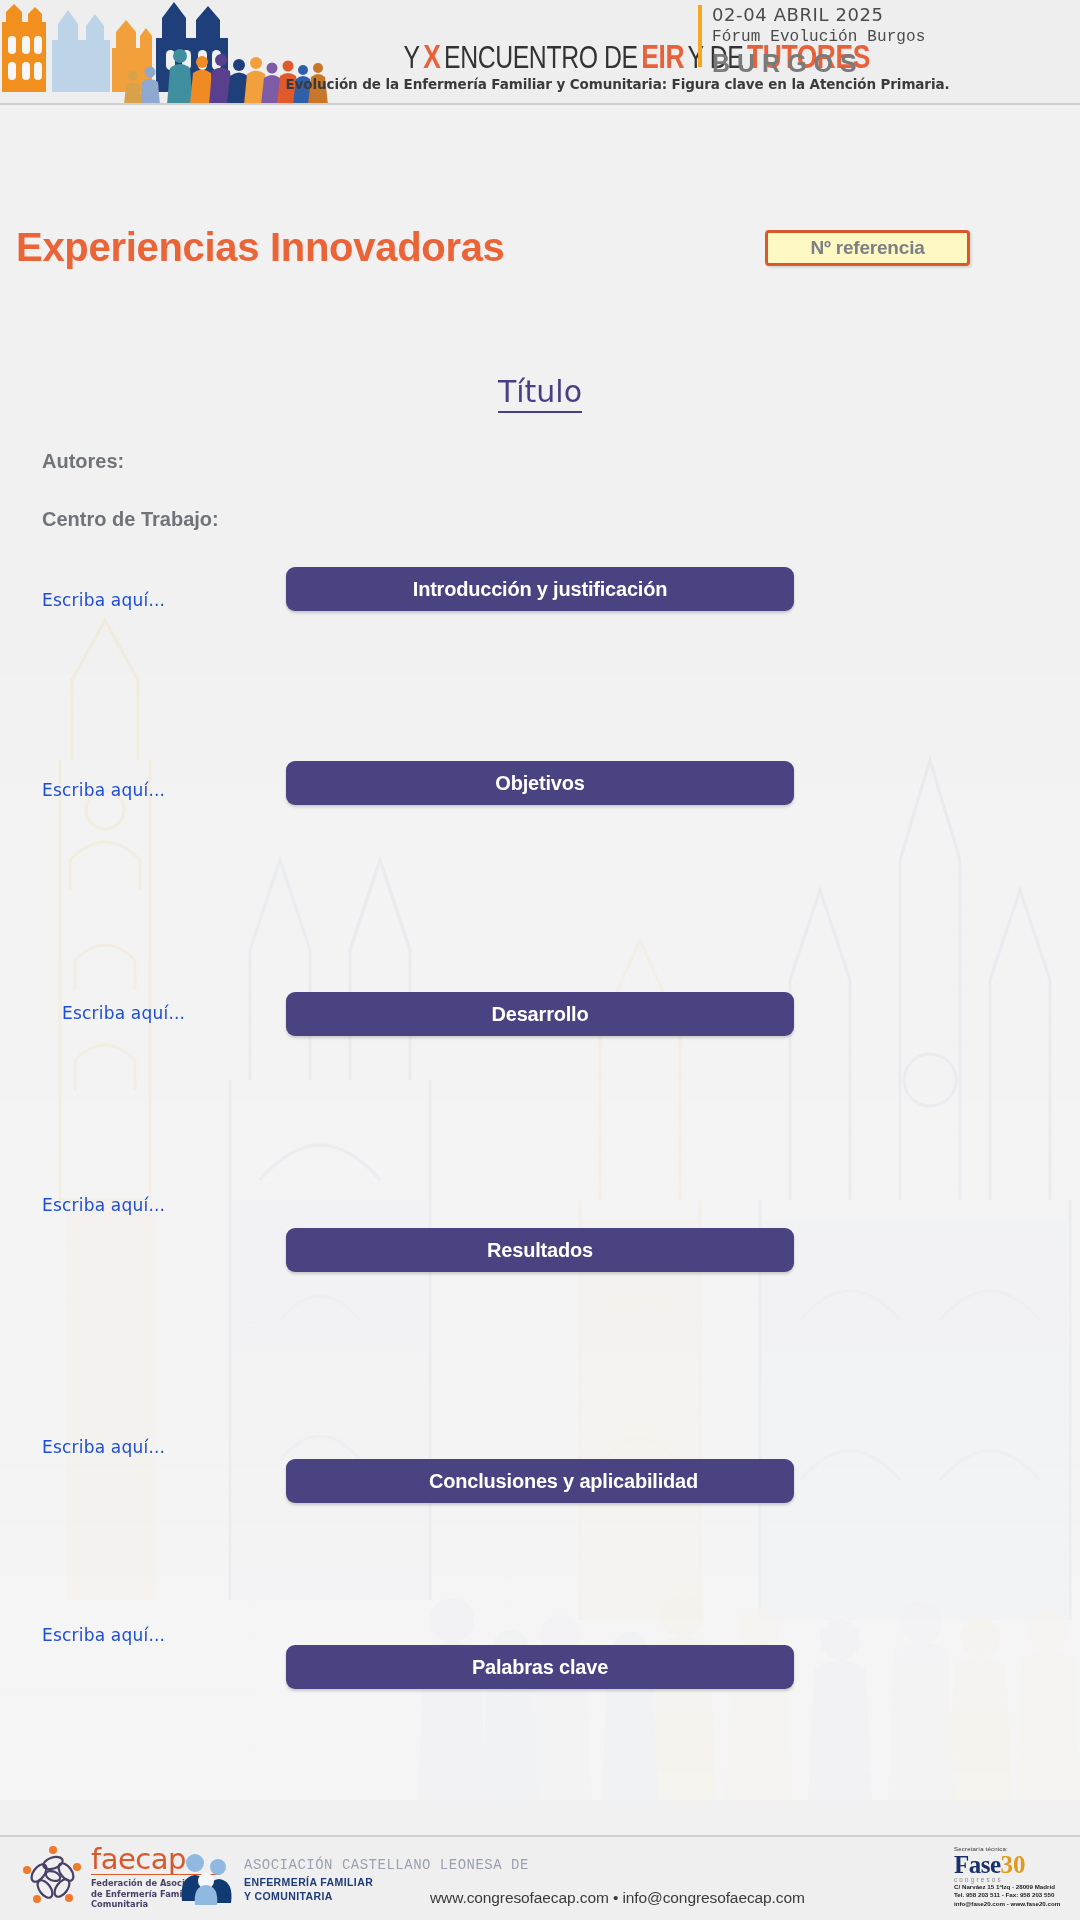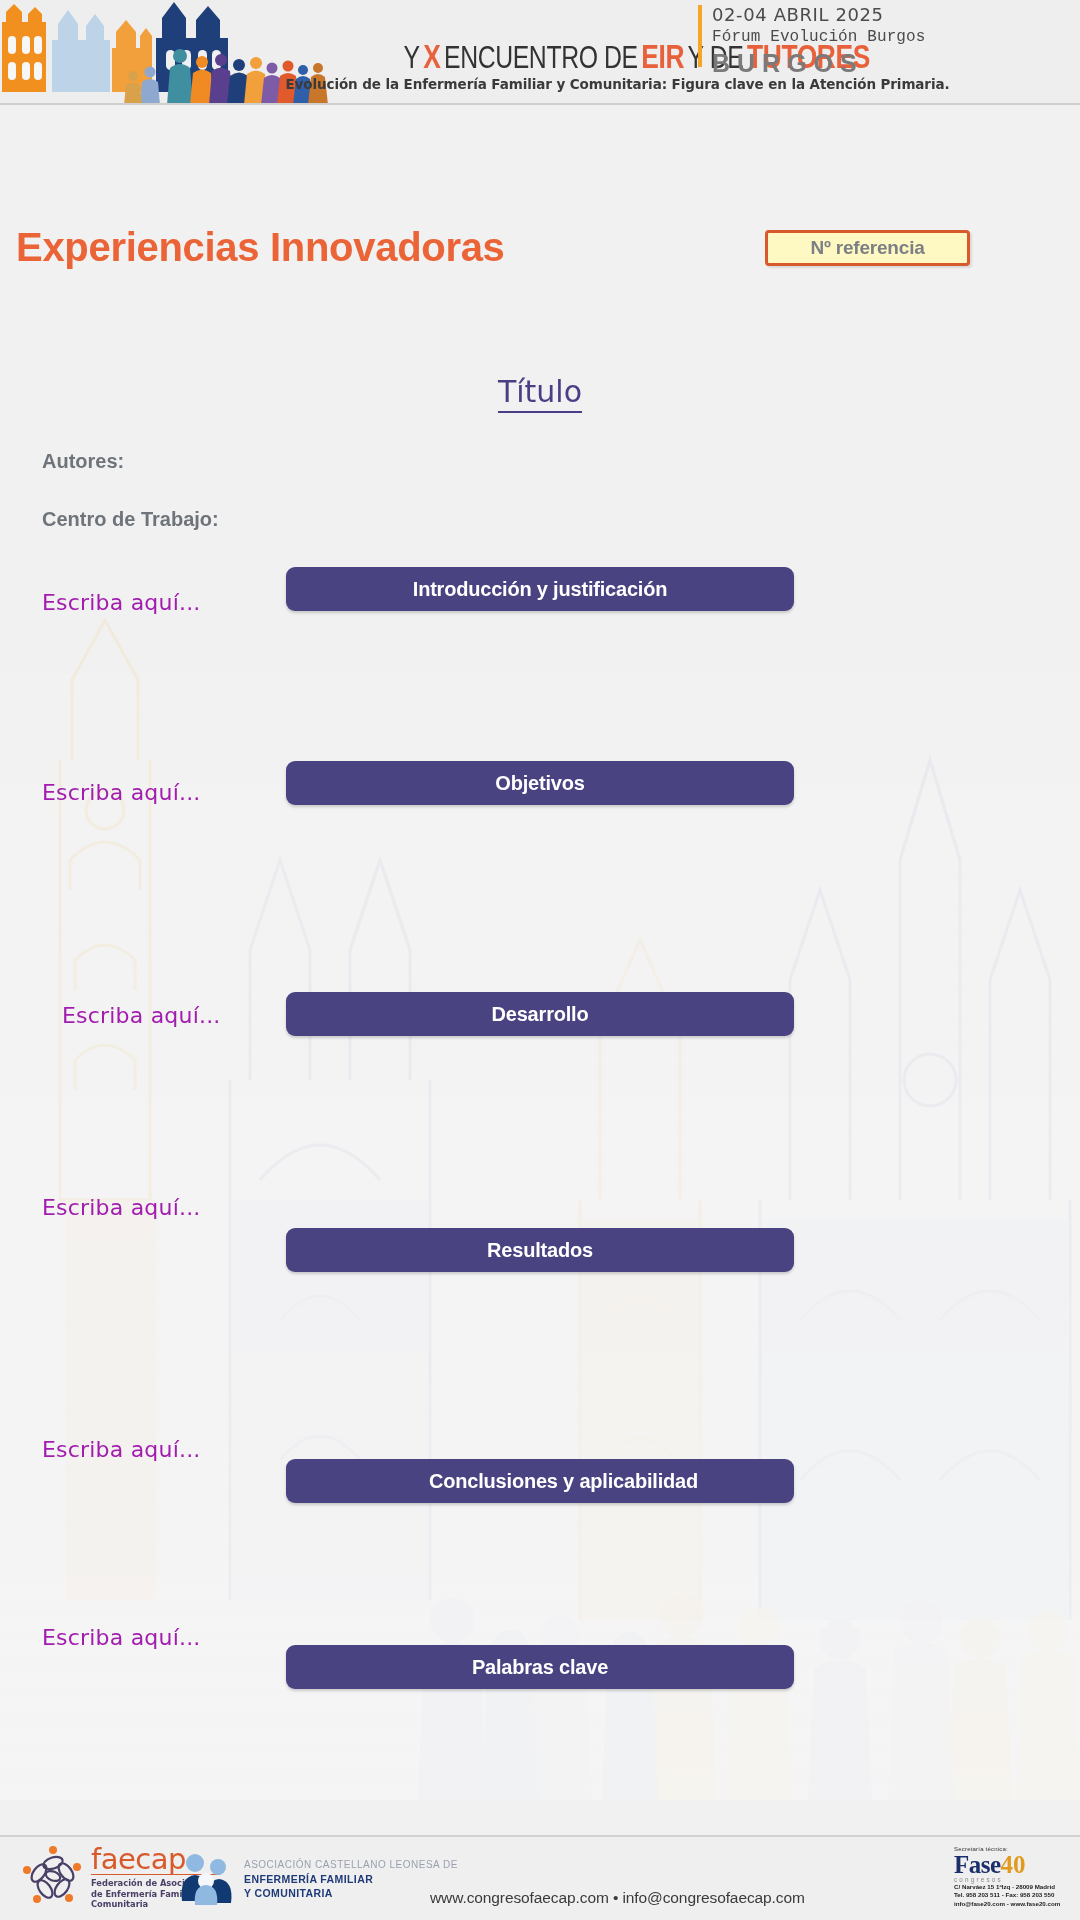--- a/index.html
+++ b/index.html
@@ -207,22 +207,22 @@
   .section-bar-label {
     color: #ffffff;
     font-size: 20px;
     font-weight: 700;
     font-family: "Liberation Sans", sans-serif;
     letter-spacing: -0.2px;
   }
 
   .section-placeholder {
     position: absolute;
-    font-size: 22px;
-    color: #a21caf;
+    font-size: 17px;
+    color: #1d4ed8;
     font-family: "DejaVu Sans", sans-serif;
     letter-spacing: 0.2px;
   }
 
   
   #footer {
     position: absolute;
     left: 0; top: 1835px;
     width: 1080px; height: 85px;
     background: #efefef;
@@ -259,22 +259,22 @@
   }
   #footer-acalefyc {
     position: absolute;
     left: 178px; top: 14px;
     display: flex;
     align-items: center;
     gap: 8px;
   }
   #acalefyc-text { display: flex; flex-direction: column; }
   #acalefyc-l1 {
-    font-size: 10px; color: #9aa0b0; letter-spacing: 0.5px;
-    font-family: Liberation Sans, sans-serif;
+    font-size: 14px; color: #9aa0b0; letter-spacing: 0.5px;
+    font-family: Liberation Mono, monospace;
   }
   #acalefyc-l2 {
     font-size: 10.5px; color: #1e3a78; letter-spacing: 0.4px; font-weight: 700;
     font-family: "Liberation Sans", sans-serif; margin-top: 3px;
   }
   #acalefyc-l3 {
     font-size: 10.5px; color: #1e3a78; letter-spacing: 0.4px; font-weight: 700;
     font-family: "Liberation Sans", sans-serif; margin-top: 2px;
   }
   #footer-contact {
@@ -600,21 +600,21 @@
       <div id="acalefyc-l3">Y COMUNITARIA</div>
     </div>
   </div>
 
   <div id="footer-contact">www.congresofaecap.com • info@congresofaecap.com</div>
 
   <div id="footer-fase">
     <div id="fase-sec">Secretaría técnica:</div>
     <div id="fase-logo-row">
       <span id="fase-word">Fase</span>
-      <span id="fase-num">40</span>
+      <span id="fase-num">30</span>
     </div>
     <div id="fase-congresos">congresos</div>
     <div id="fase-lines">
         <div class="fase-line">C/ Narváez 15  1ºIzq - 28009 Madrid</div>
         <div class="fase-line">Tel. 958 203 511 - Fax: 958 203 550</div>
         <div class="fase-line">info@fase20.com - www.fase20.com</div>
       </div>
   </div>
 </div>
 

